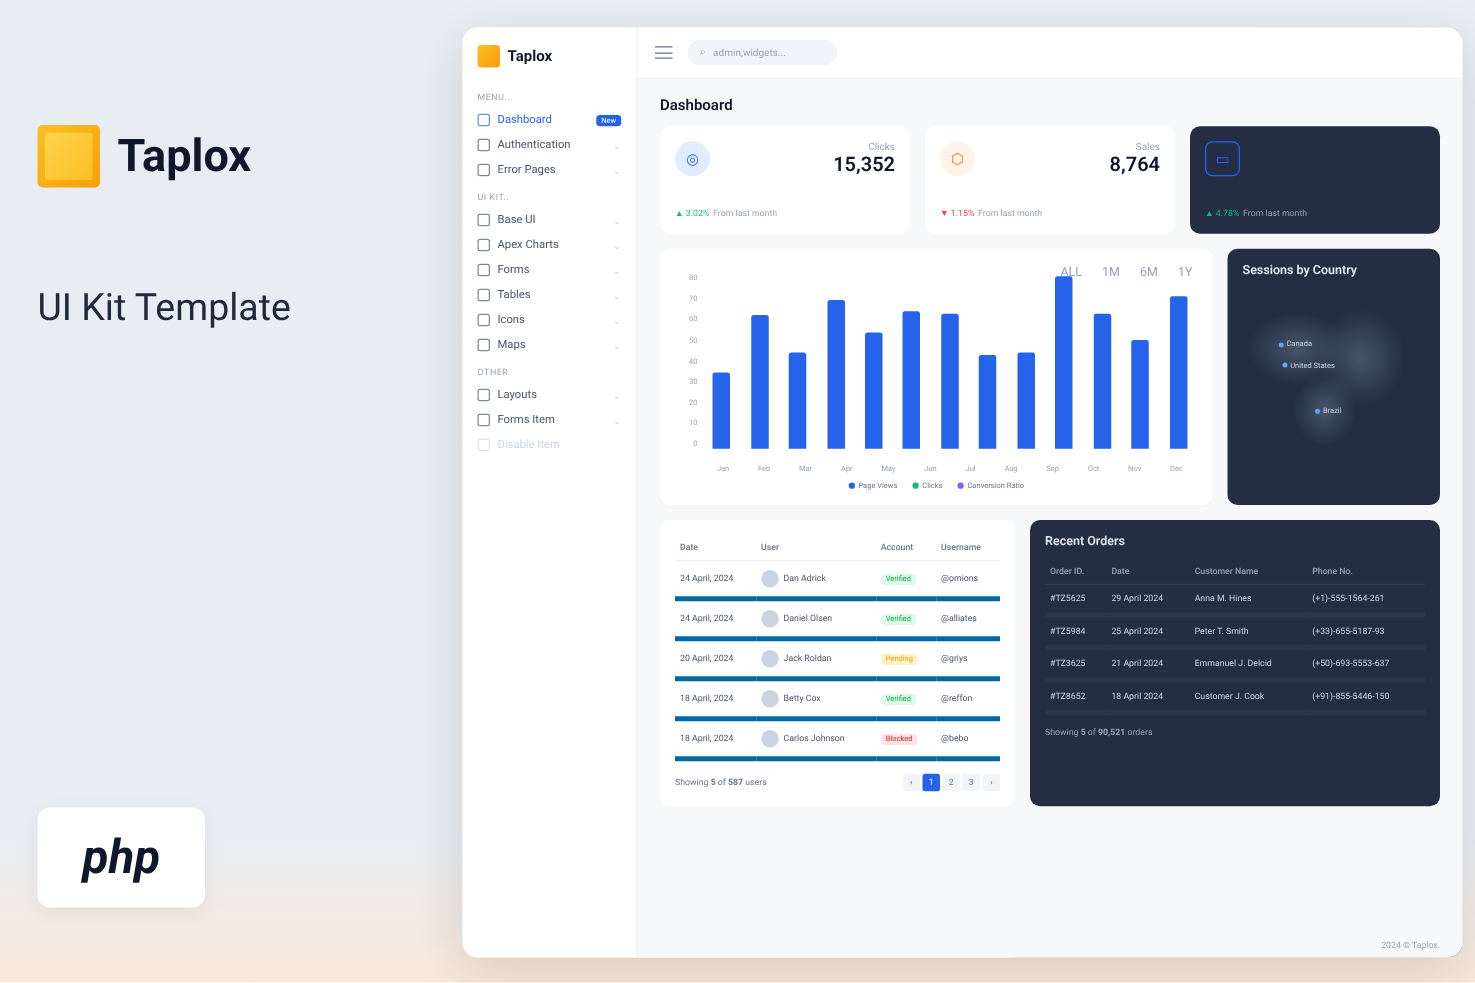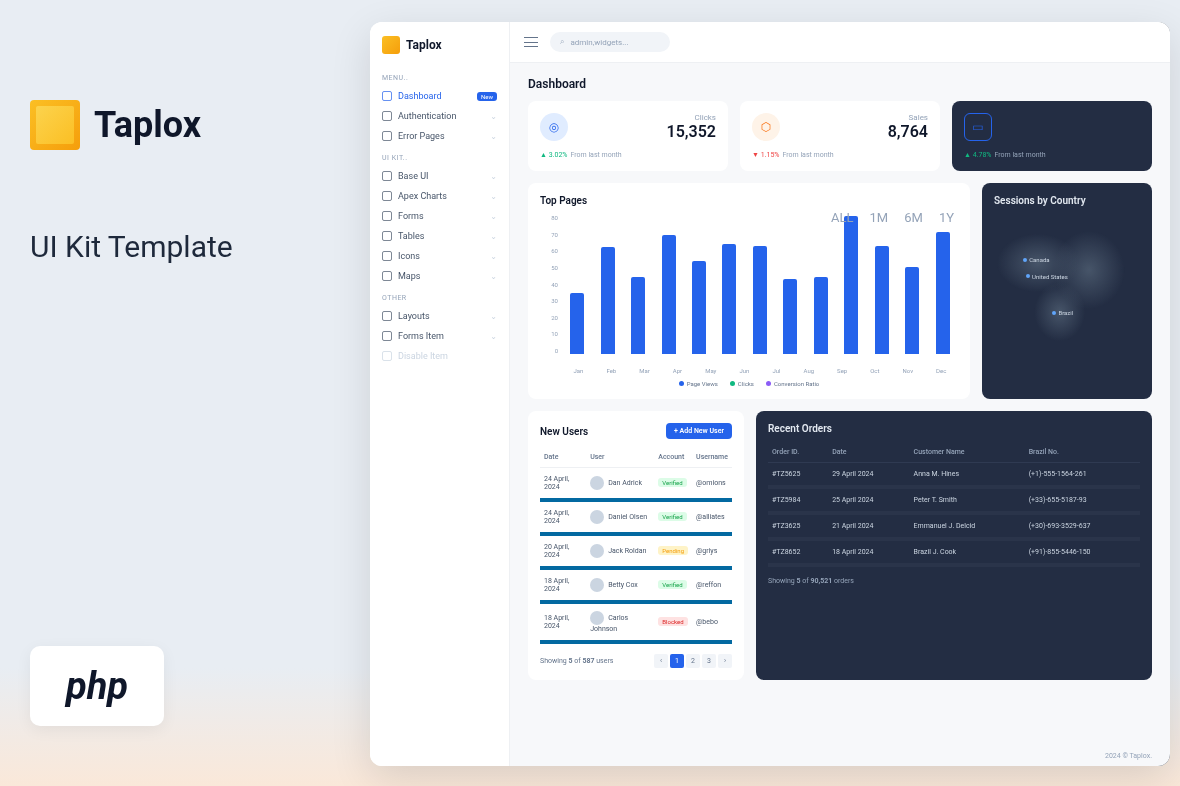--- a/index.html
+++ b/index.html
@@ -35,48 +35,48 @@
 .stat-card { flex: 1; background: #fff; border-radius: 8px; padding: 12px; }
 .stat-card.dark-card { background: #232d43; }
 .stat-top { display: flex; justify-content: space-between; align-items: flex-start; }
 .stat-icon { width: 28px; height: 28px; border-radius: 50%; display: flex; align-items: center; justify-content: center; font-size: 12px; }
 .stat-icon.blue { background: #e0ecff; color: #2563eb; }
 .stat-icon.orange { background: #fef3e8; color: #f97316; }
 .stat-icon.dark-ring { background: transparent; border: 1.5px solid #2563eb; color: #2563eb; border-radius: 6px; }
 .stat-right { text-align: right; }
 .stat-label { font-size: 8px; color: #94a3b8; }
 .stat-value { font-size: 16px; font-weight: 600; color: #0f172a; }
-.stat-trend { font-size: 7px; margin-top: 10px; }
+.stat-trend { font-size: 7px; margin-top: 26px; }
 .trend-up { color: #10b981; }
 .trend-down { color: #ef4444; }
 .trend-sub { color: #94a3b8; margin-left: 3px; }
 .panel-row { display: flex; gap: 12px; padding: 0 18px 12px; }
 .panel { background: #fff; border-radius: 8px; padding: 12px; }
 .panel.dark-panel { background: #232d43; }
 .panel-title { font-size: 10px; font-weight: 600; color: #0f172a; margin-bottom: 8px; display: flex; justify-content: space-between; align-items: center; }
 .dark-panel .panel-title { color: #e2e8f0; }
 .chart-panel { flex: 1.5; position: relative; }
-.time-filters { position: absolute; top: 25px; right: 10px; display: flex; gap: 4px; font-size: 13px; color: #94a3b8; z-index: 4; }
+.time-filters { position: absolute; top: 12px; right: 10px; display: flex; gap: 4px; font-size: 10px; color: #94a3b8; z-index: 4; }
 .time-filters span { padding: 2px 6px; cursor: pointer; }
 .chart-area { height: 160px; position: relative; margin-top: 8px; }
 .y-axis { position: absolute; left: 0; top: 0; bottom: 20px; width: 18px; display: flex; flex-direction: column; justify-content: space-between; font-size: 6px; color: #94a3b8; text-align: right; }
 .bars-container { position: absolute; left: 22px; right: 0; bottom: 20px; top: 0; display: flex; align-items: flex-end; justify-content: space-around; }
 .bar { width: 14px; background: #2563eb; border-radius: 2px 2px 0 0; }
 .x-labels { position: absolute; left: 22px; right: 0; bottom: 0; display: flex; justify-content: space-around; font-size: 6px; color: #94a3b8; }
 .chart-legend { display: flex; justify-content: center; gap: 12px; font-size: 6px; color: #64748b; margin-top: 6px; }
 .legend-item { display: flex; align-items: center; gap: 3px; }
 .legend-dot { width: 5px; height: 5px; border-radius: 50%; }
 .country-panel { width: 170px; }
 .world-map { height: 140px; background: radial-gradient(ellipse 40% 30% at 30% 35%, #475569 0%, transparent 70%), radial-gradient(ellipse 35% 40% at 65% 40%, #475569 0%, transparent 70%), radial-gradient(ellipse 25% 30% at 45% 70%, #475569 0%, transparent 70%); position: relative; border-radius: 4px; }
 .map-pin { position: absolute; font-size: 6px; color: #cbd5e1; display: flex; align-items: center; gap: 2px; }
 .map-pin::before { content: ''; width: 4px; height: 4px; background: #60a5fa; border-radius: 50%; }
 .tables-row { display: flex; gap: 12px; padding: 0 18px 12px; }
 .users-panel { flex: 1; }
 .add-btn { background: #2563eb; color: #fff; font-size: 7px; padding: 4px 8px; border-radius: 4px; cursor: pointer; }
-.orders-panel { width: 396px; }
+.orders-panel { width: 328px; }
 table { width: 100%; font-size: 7px; border-collapse: collapse; }
 th { text-align: left; color: #64748b; padding: 6px 4px; font-weight: 500; border-bottom: 1px solid #eef0f3; }
 td { padding: 7px 4px; color: #475569; border-bottom: 4px solid #0369a1; }
 .dark-panel th { color: #94a3b8; border-color: #2f3a52; }
 .dark-panel td { color: #cbd5e1; border-color: #2a344a; }
 .avatar { width: 14px; height: 14px; border-radius: 50%; background: #cbd5e1; display: inline-block; vertical-align: middle; margin-right: 4px; }
 .status-badge { font-size: 6px; padding: 1px 4px; border-radius: 3px; }
 .status-verified { background: #dcfce7; color: #16a34a; }
 .status-pending { background: #fef3c7; color: #f59e0b; }
 .status-blocked { background: #fee2e2; color: #dc2626; }
@@ -224,21 +224,20 @@
     </div>
 
     <div class="panel-row">
       <div class="panel chart-panel">
         <div class="time-filters" id="time-filters">
             <span>ALL</span>
             <span>1M</span>
             <span>6M</span>
             <span>1Y</span>
           </div>
-        <div class="panel-title">Top Pages</div>
         <div class="chart-area">
           <div class="y-axis" id="y-axis">
               <div>80</div>
               <div>70</div>
               <div>60</div>
               <div>50</div>
               <div>40</div>
               <div>30</div>
               <div>20</div>
               <div>10</div>
@@ -294,24 +293,20 @@
         <div class="world-map">
           <div class="map-pin" style="top:30%;left:20%">Canada</div>
           <div class="map-pin" style="top:42%;left:22%">United States</div>
           <div class="map-pin" style="top:68%;left:40%">Brazil</div>
         </div>
       </div>
     </div>
 
     <div class="tables-row">
       <div class="panel users-panel">
-        <div class="panel-title">
-          <span>New Users</span>
-          <span class="add-btn">+ Add New User</span>
-        </div>
         <table>
           <thead>
               <tr id="users-head">
                 <th>Date</th>
                 <th>User</th>
                 <th>Account</th>
                 <th>Username</th>
               </tr>
             </thead>
           <tbody id="users-body">
@@ -359,46 +354,46 @@
         </div>
       </div>
       <div class="panel dark-panel orders-panel">
         <div class="panel-title">Recent Orders</div>
         <table>
           <thead>
               <tr id="orders-head">
                 <th>Order ID.</th>
                 <th>Date</th>
                 <th>Customer Name</th>
-                <th>Brazil No.</th>
+                <th>Phone No.</th>
               </tr>
             </thead>
           <tbody id="orders-body">
               <tr>
                 <td>#TZ5625</td>
                 <td>29 April 2024</td>
                 <td>Anna M. Hines</td>
                 <td>(+1)-555-1564-261</td>
               </tr>
               <tr>
                 <td>#TZ5984</td>
                 <td>25 April 2024</td>
                 <td>Peter T. Smith</td>
                 <td>(+33)-655-5187-93</td>
               </tr>
               <tr>
                 <td>#TZ3625</td>
                 <td>21 April 2024</td>
                 <td>Emmanuel J. Delcid</td>
-                <td>(+30)-693-3529-637</td>
+                <td>(+50)-693-5553-637</td>
               </tr>
               <tr>
                 <td>#TZ8652</td>
                 <td>18 April 2024</td>
-                <td>Brazil J. Cook</td>
+                <td>Customer J. Cook</td>
                 <td>(+91)-855-5446-150</td>
               </tr>
             </tbody>
         </table>
         <div class="table-footer">
           <div><span>Showing </span><b>5</b><span> of </span><b>90,521</b><span> orders</span></div>
         </div>
       </div>
     </div>
 

